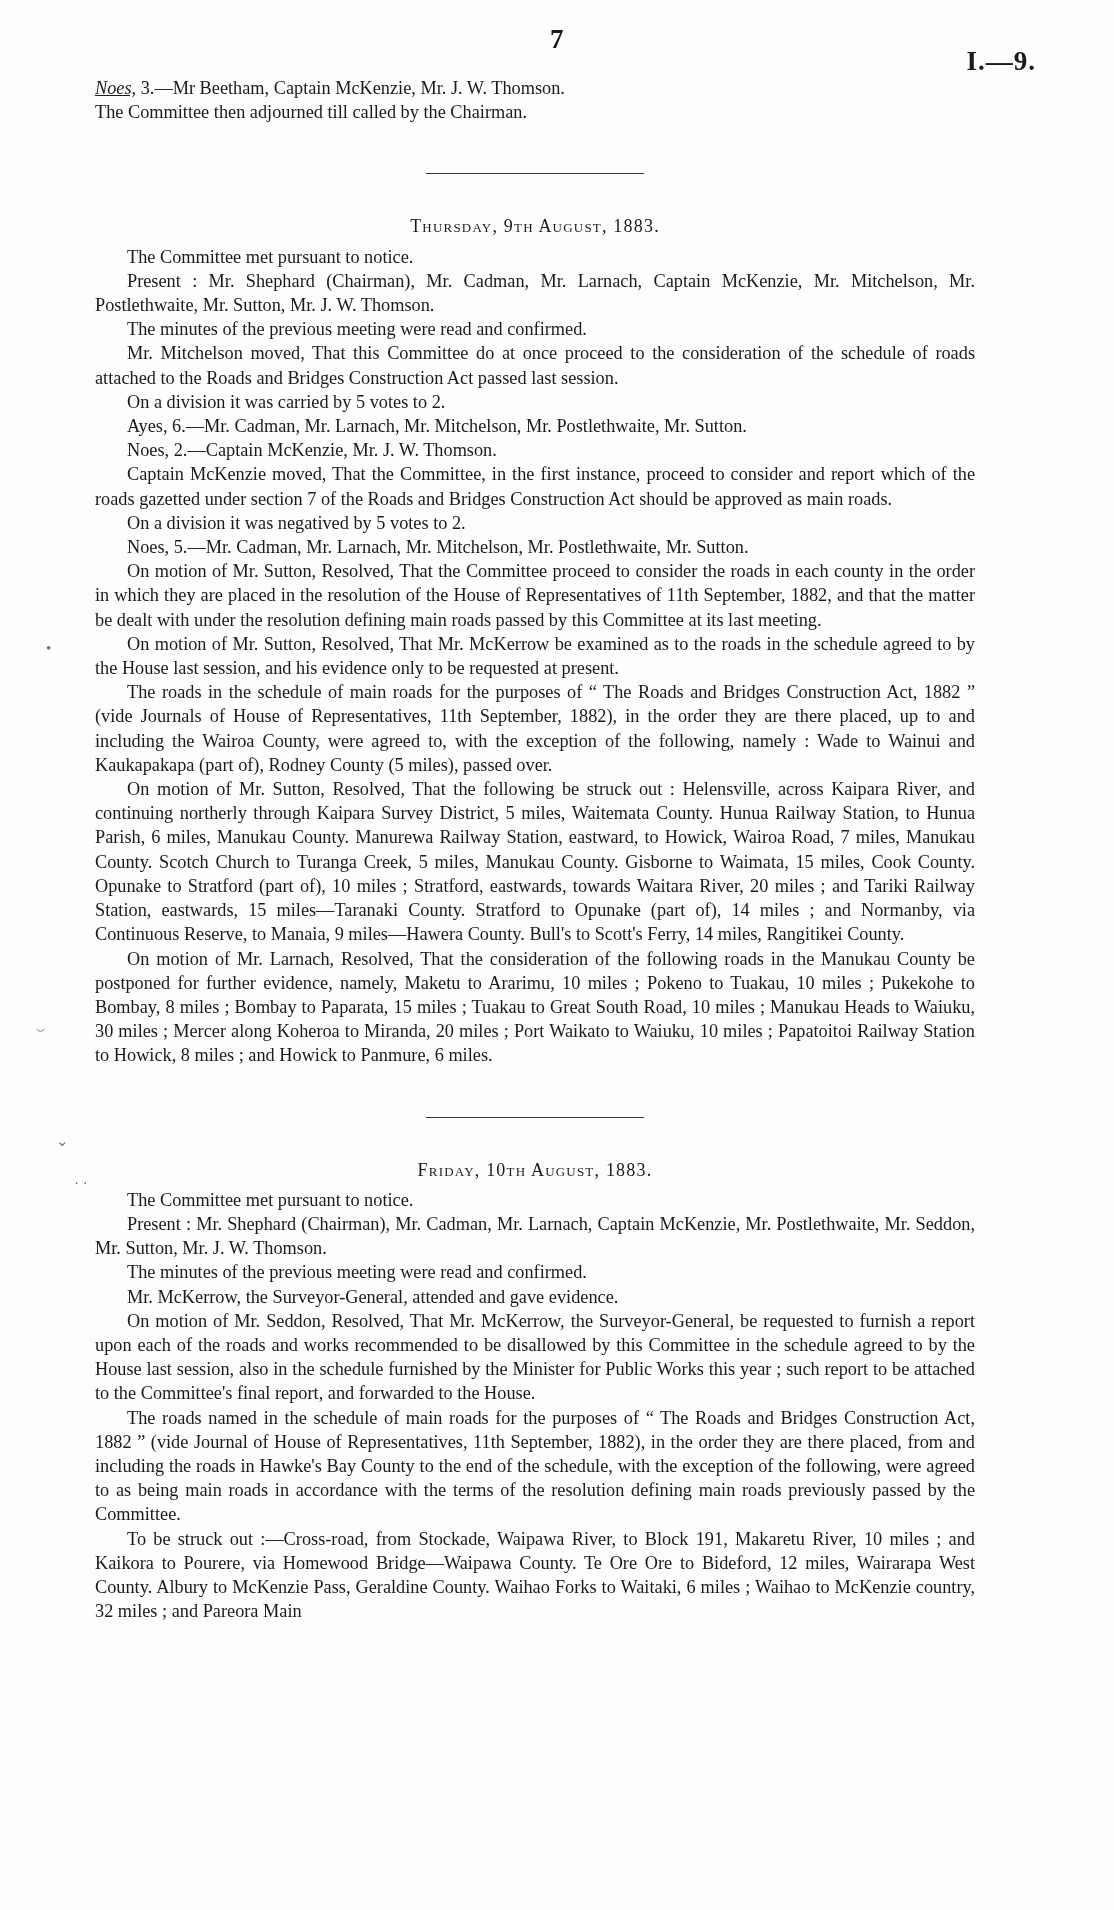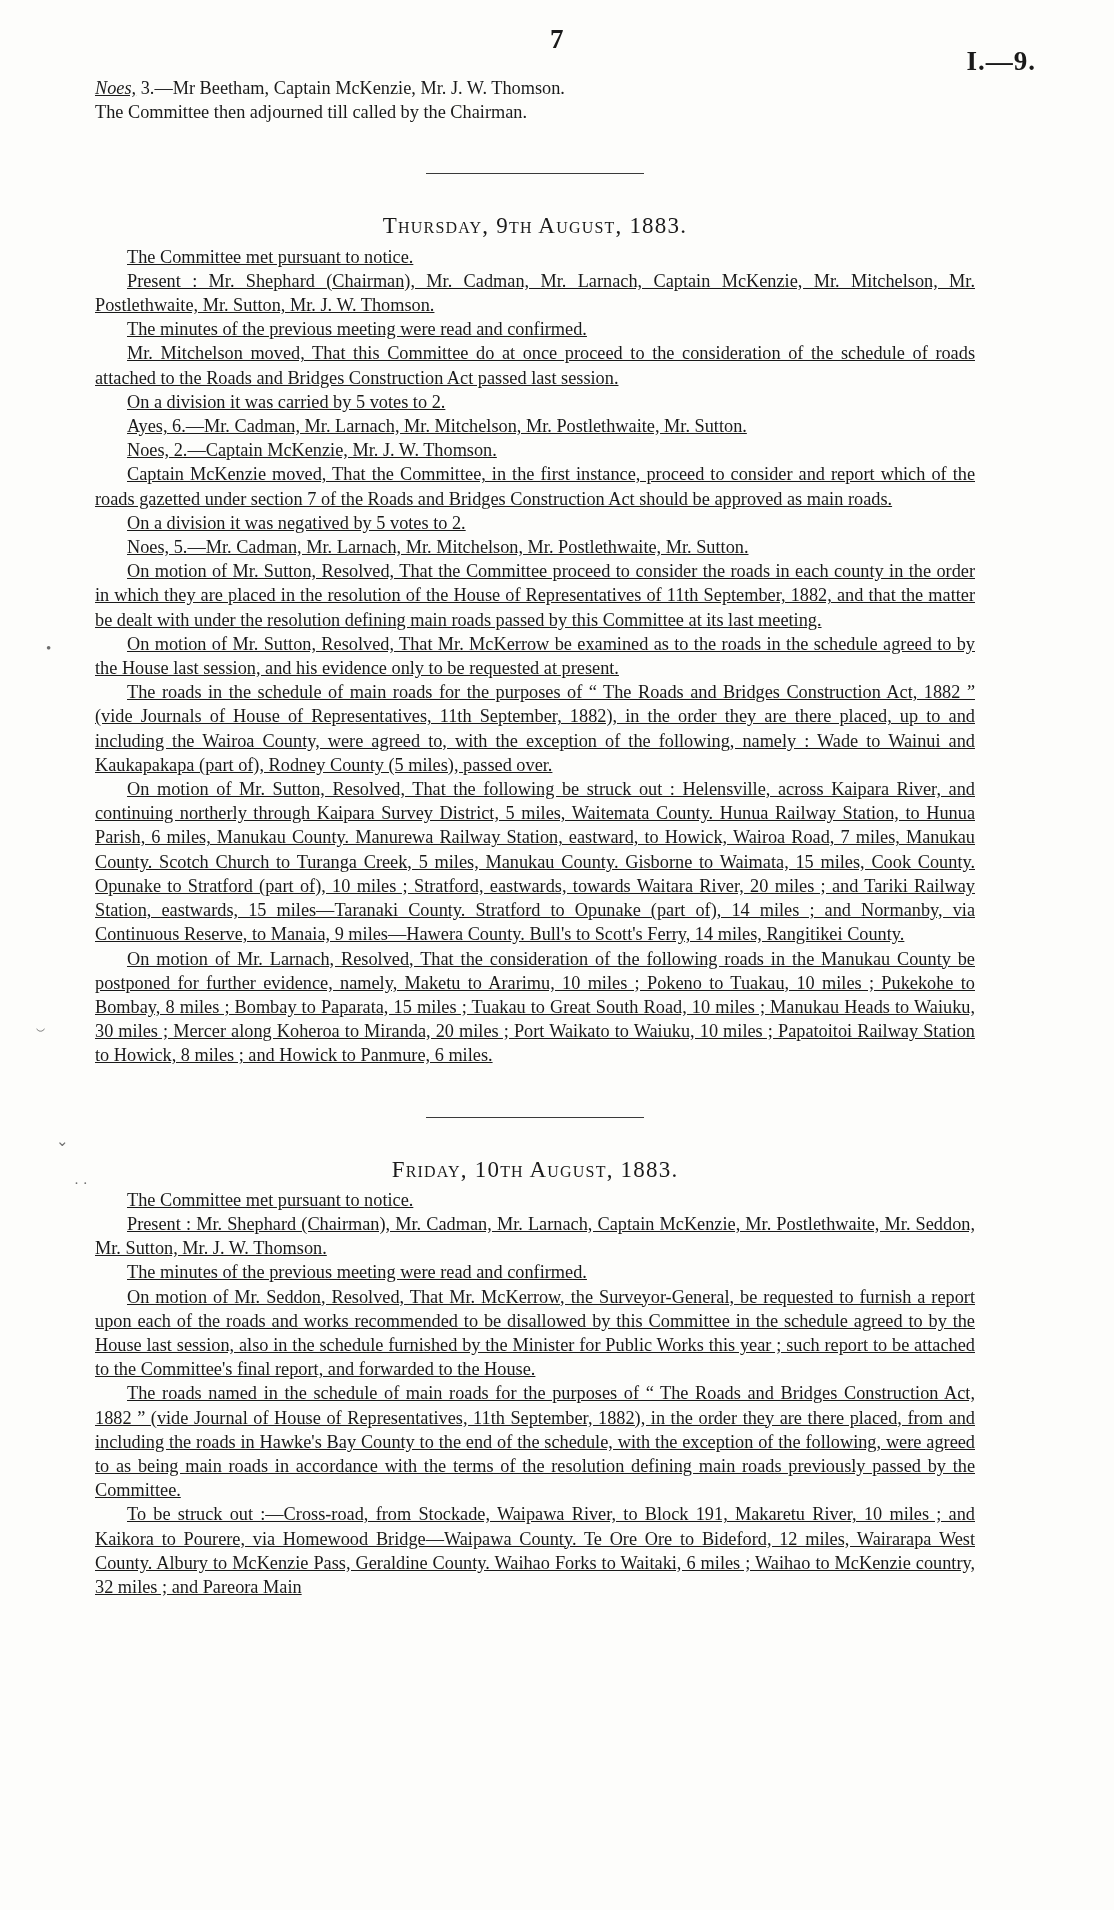--- a/index.html
+++ b/index.html
@@ -56,29 +56,28 @@
   p {
     margin: 0;
     font-size: 18.3px;
     line-height: 24.2px;
     text-align: justify;
     text-justify: inter-word;
     hyphens: none;
   }
   p.indent {
     text-indent: 32px;
-    text-decoration: underline;
   }
   p.noindent {
     text-indent: 0;
   }
   .it { font-style: italic; text-decoration: underline; }
   .section-heading {
     text-align: center;
-    font-size: 23px;
+    font-size: 18px;
     font-variant: small-caps;
     letter-spacing: 1.2px;
     margin: 0;
   }
   .rule-wrap {
     width: 880px;
     text-align: center;
   }
   .rule {
     display: inline-block;
@@ -145,18 +144,19 @@
     <div class="spacer-lg"></div>
     <div class="rule-wrap"><span class="rule"></span></div>
     <div class="spacer-lg"></div>
 
     <p class="section-heading">Friday, 10th August, 1883.</p>
     <div class="spacer-xs"></div>
 
     <p class="indent">The Committee met pursuant to notice.</p>
     <p class="indent">Present : Mr. Shephard (Chairman), Mr. Cadman, Mr. Larnach, Captain McKenzie, Mr. Postlethwaite, Mr. Seddon, Mr. Sutton, Mr. J. W. Thomson.</p>
     <p class="indent">The minutes of the previous meeting were read and confirmed.</p>
+    <p class="indent">Mr. McKerrow, the Surveyor-General, attended and gave evidence.</p>
     <p class="indent">On motion of Mr. Seddon, Resolved, That Mr. McKerrow, the Surveyor-General, be requested to furnish a report upon each of the roads and works recommended to be disallowed by this Committee in the schedule agreed to by the House last session, also in the schedule furnished by the Minister for Public Works this year ; such report to be attached to the Committee's final report, and forwarded to the House.</p>
     <p class="indent">The roads named in the schedule of main roads for the purposes of “ The Roads and Bridges Construction Act, 1882 ” (vide Journal of House of Representatives, 11th September, 1882), in the order they are there placed, from and including the roads in Hawke's Bay County to the end of the schedule, with the exception of the following, were agreed to as being main roads in accordance with the terms of the resolution defining main roads previously passed by the Committee.</p>
     <p class="indent">To be struck out :—Cross-road, from Stockade, Waipawa River, to Block 191, Makaretu River, 10 miles ;  and Kaikora to Pourere, via Homewood Bridge—Waipawa County.  Te Ore Ore to Bideford, 12 miles, Wairarapa West County.   Albury to McKenzie Pass, Geraldine County. Waihao Forks to Waitaki, 6 miles ;  Waihao to McKenzie country, 32 miles ;  and Pareora Main</p>
 
   </div>
 </div>
 
 </body></html>

